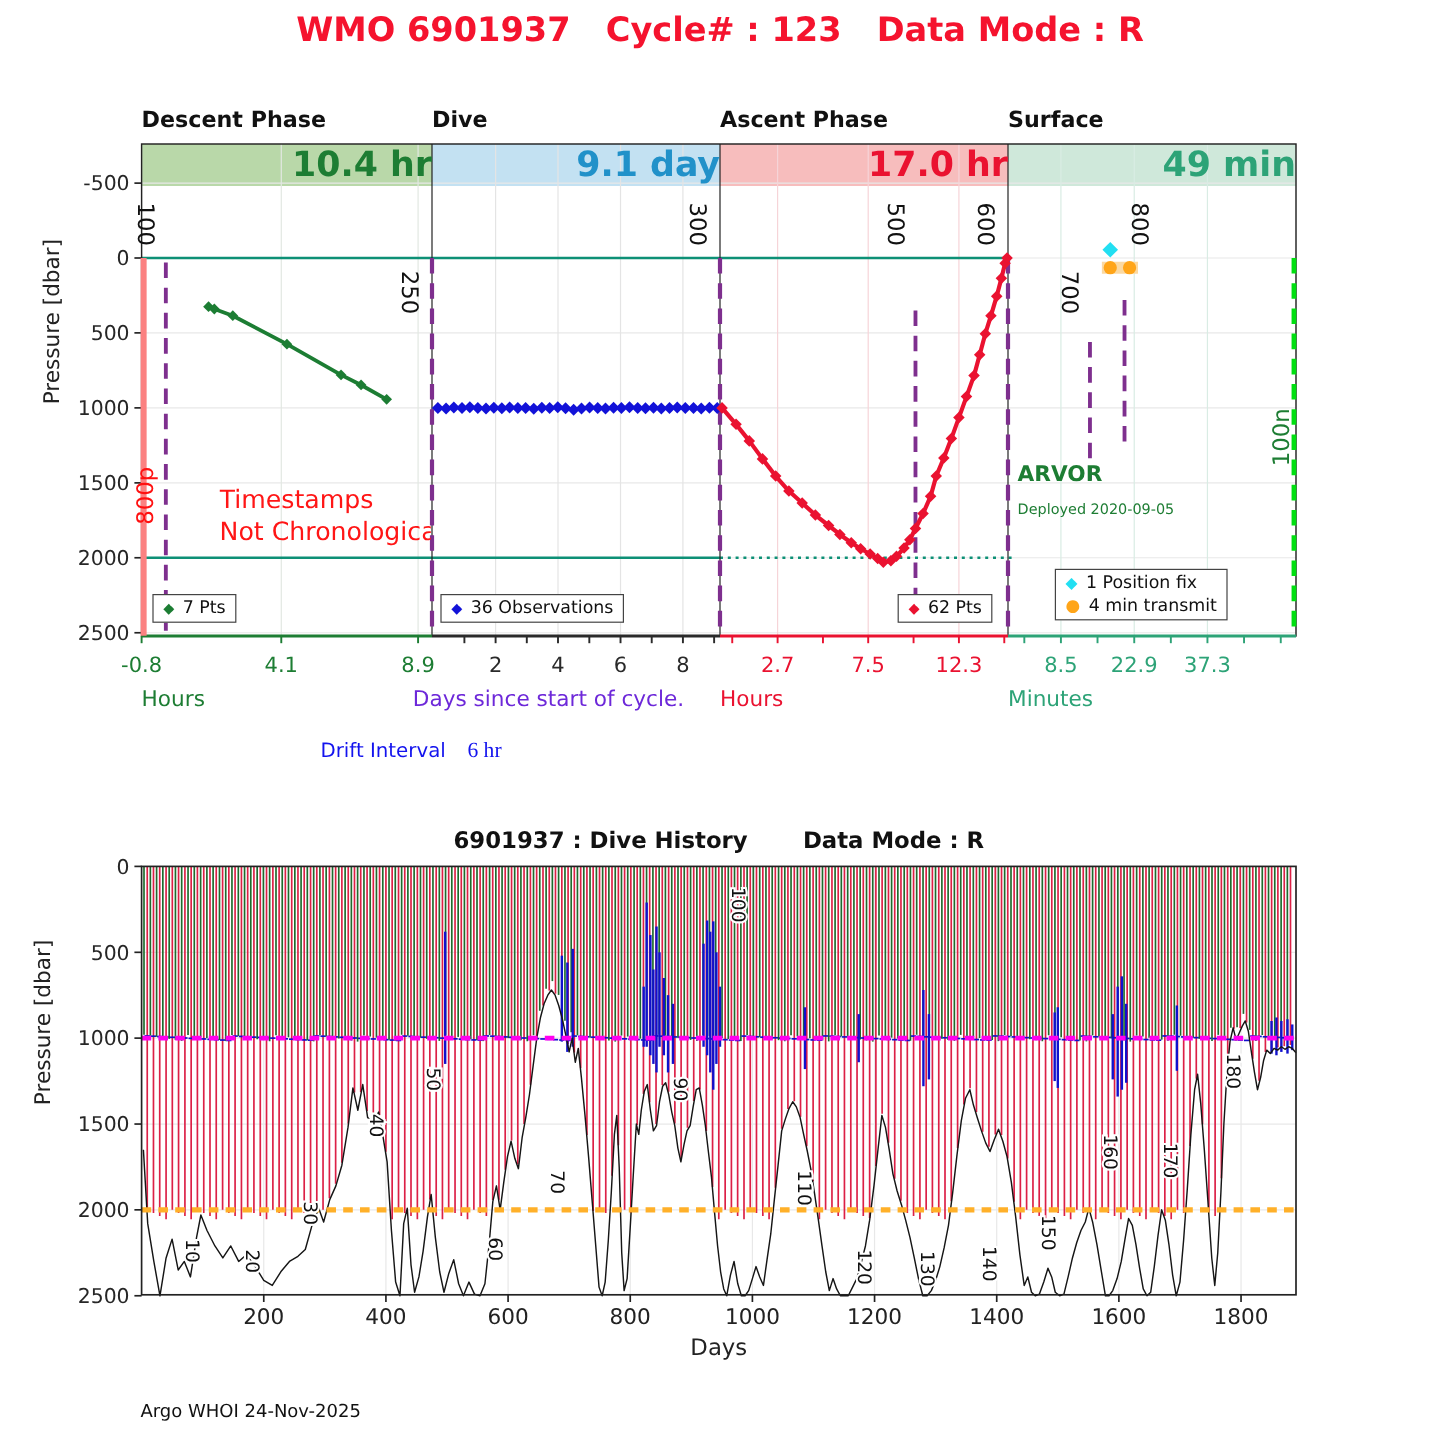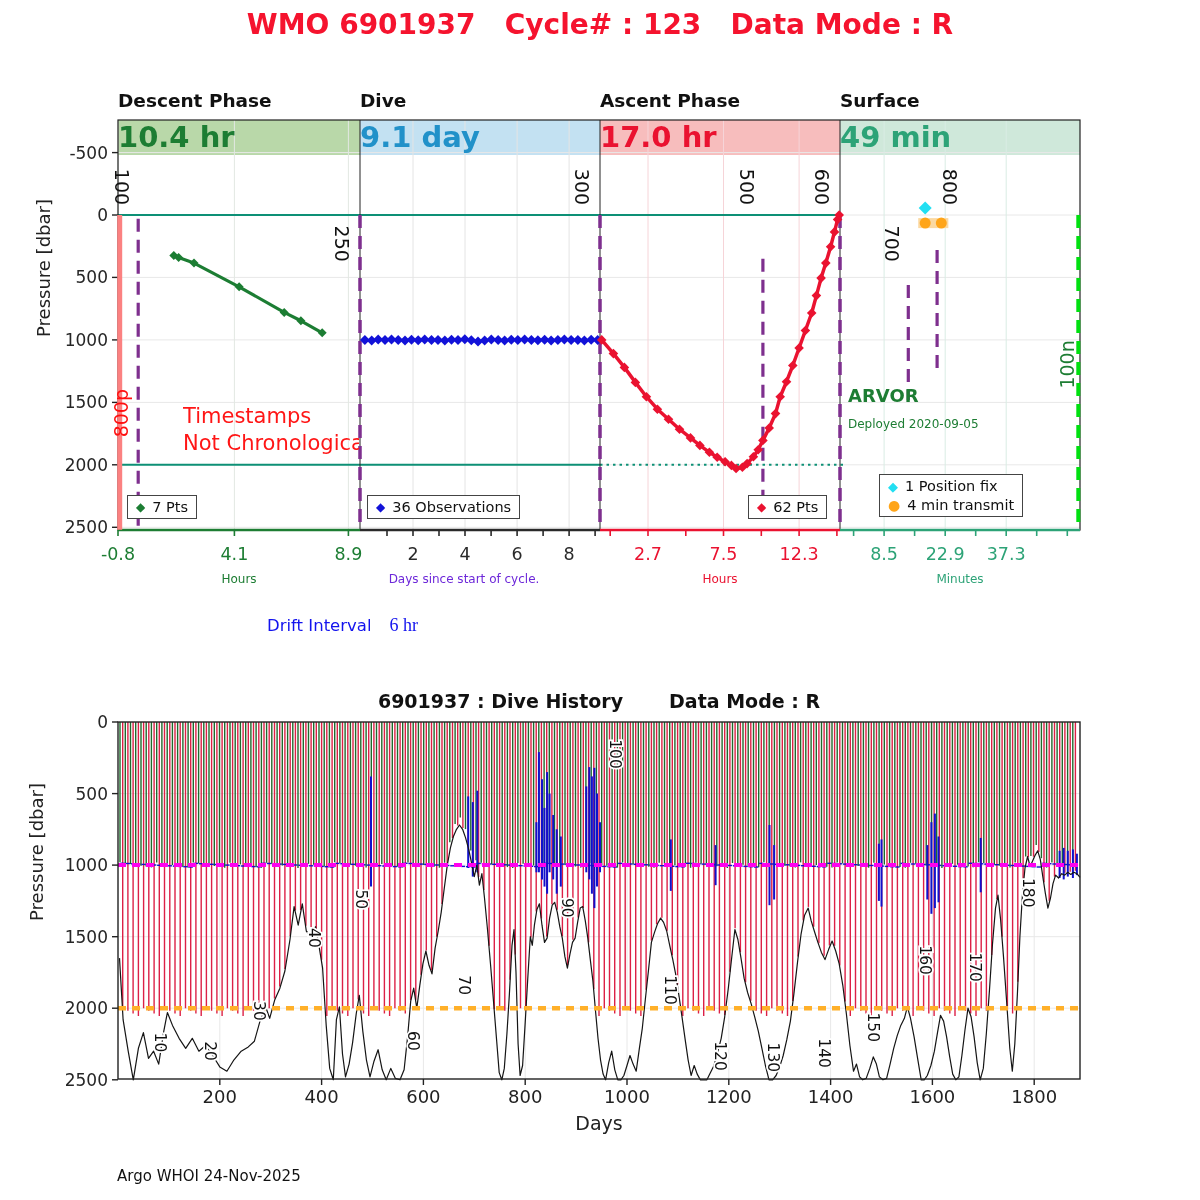--- a/index.html
+++ b/index.html
@@ -1,21 +1,21 @@
 <!DOCTYPE html>
 <html><head>
 <meta charset="utf-8">
 <style>
   html,body{margin:0;padding:0;background:#fff;}
   body{width:1200px;height:1200px;position:relative;font-family:"DejaVu Sans",sans-serif;overflow:hidden;}
   .abs{position:absolute;}
   #main-title{top:8px;left:0;width:1200px;text-align:center;font-size:28px;font-weight:bold;white-space:pre;letter-spacing:0px;}
   .phase-header{top:90px;height:24px;font-size:18.5px;font-weight:bold;color:#111;}
-  .band-duration{top:120px;height:51px;line-height:34px;text-align:left;font-size:29px;font-weight:bold;z-index:3;}
-  .unit-label{top:572px;text-align:center;font-size:12px;z-index:3;}
+  .band-duration{top:120px;height:51px;line-height:34px;text-align:right;font-size:29px;font-weight:bold;z-index:3;}
+  .unit-label{top:572px;text-align:left;font-size:18px;z-index:3;}
   .ylab{transform:rotate(-90deg);transform-origin:0 0;font-size:18px;color:#222;white-space:nowrap;text-align:center;z-index:3;}
   .legend{background:#fff;border:1px solid #444;font-size:14.5px;color:#111;padding:3px 8px;display:flex;flex-direction:column;gap:3px;z-index:4;}
   .legend .row{display:flex;align-items:center;gap:7px;white-space:nowrap;}
   .note-red{color:#ff1616;font-size:21px;white-space:nowrap;overflow:hidden;z-index:4;}
   .green-note{color:#1d7d33;z-index:4;white-space:nowrap;}
   #drift-interval{display:flex;align-items:center;gap:18px;color:#1313ee;z-index:4;}
   #drift-interval .lbl{font-size:16.5px;}
   #drift-interval .val{font-size:18px;font-family:Liberation Serif, serif;}
   #bottom-title{top:690px;left:118px;width:962px;display:flex;justify-content:center;gap:46px;font-size:19px;font-weight:bold;color:#111;z-index:3;white-space:pre;}
   #days-label{top:1112px;left:118px;width:962px;text-align:center;font-size:19px;color:#222;z-index:3;}

